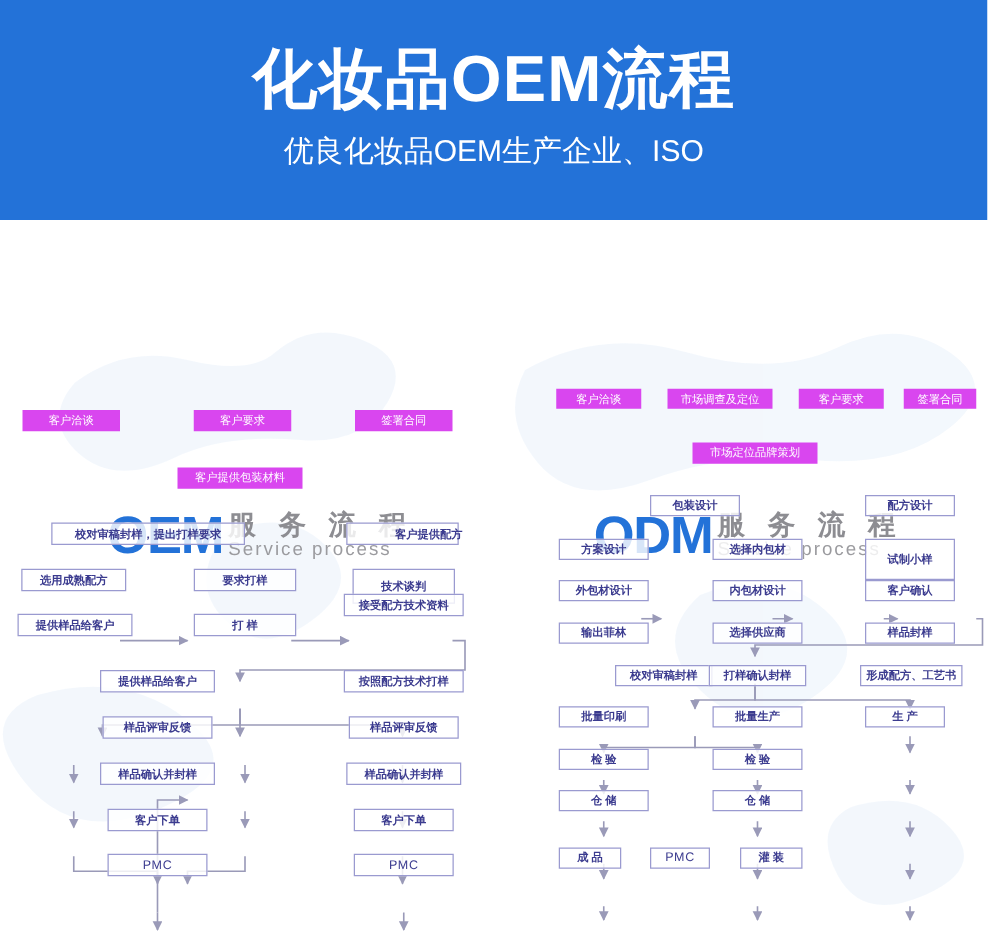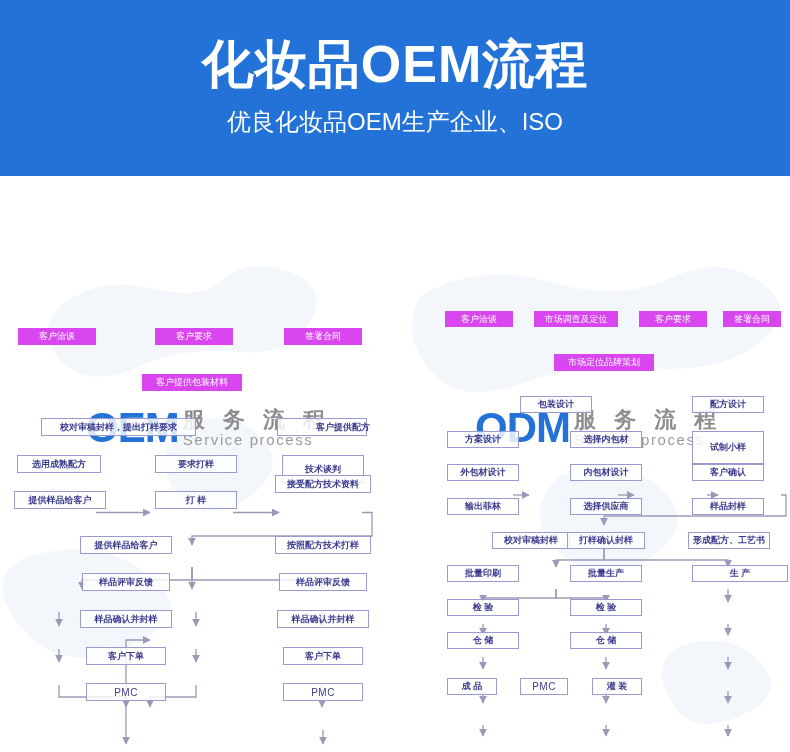--- a/index.html
+++ b/index.html
@@ -252,21 +252,21 @@
       <div class="node plain" style="left: 570px; top: 288px; width: 72px; height: 17px;">内包材设计</div>
       <div class="node plain" style="left: 692px; top: 288px; width: 72px; height: 17px;">客户确认</div>
       <div class="node plain" style="left: 447px; top: 322px; width: 72px; height: 17px;">输出菲林</div>
       <div class="node plain" style="left: 570px; top: 322px; width: 72px; height: 17px;">选择供应商</div>
       <div class="node plain" style="left: 692px; top: 322px; width: 72px; height: 17px;">样品封样</div>
       <div class="node plain" style="left: 444px; top: 356px; width: 78px; height: 17px; margin-left: 48px;">校对审稿封样</div>
       <div class="node plain" style="left: 567px; top: 356px; width: 78px; height: 17px;">打样确认封样</div>
       <div class="node plain" style="left: 688px; top: 356px; width: 82px; height: 17px;">形成配方、工艺书</div>
       <div class="node plain" style="left: 447px; top: 389px; width: 72px; height: 17px;">批量印刷</div>
       <div class="node plain" style="left: 570px; top: 389px; width: 72px; height: 17px;">批量生产</div>
-      <div class="node plain" style="left: 692px; top: 389px; width: 96px; height: 17px;">生  产</div>
+      <div class="node plain" style="left: 692px; top: 389px; width: 64px; height: 17px;">生  产</div>
       <div class="node plain" style="left: 447px; top: 423px; width: 72px; height: 17px;">检  验</div>
       <div class="node plain" style="left: 570px; top: 423px; width: 72px; height: 17px;">检  验</div>
       <div class="node plain" style="left: 447px; top: 456px; width: 72px; height: 17px;">仓  储</div>
       <div class="node plain" style="left: 570px; top: 456px; width: 72px; height: 17px;">仓  储</div>
       <div class="node plain" style="left: 447px; top: 502px; width: 50px; height: 17px;">成  品</div>
       <div class="node plain latin" style="left: 520px; top: 502px; width: 48px; height: 17px;">PMC</div>
       <div class="node plain" style="left: 592px; top: 502px; width: 50px; height: 17px;">灌  装</div>
     </div>
 
 </div>

